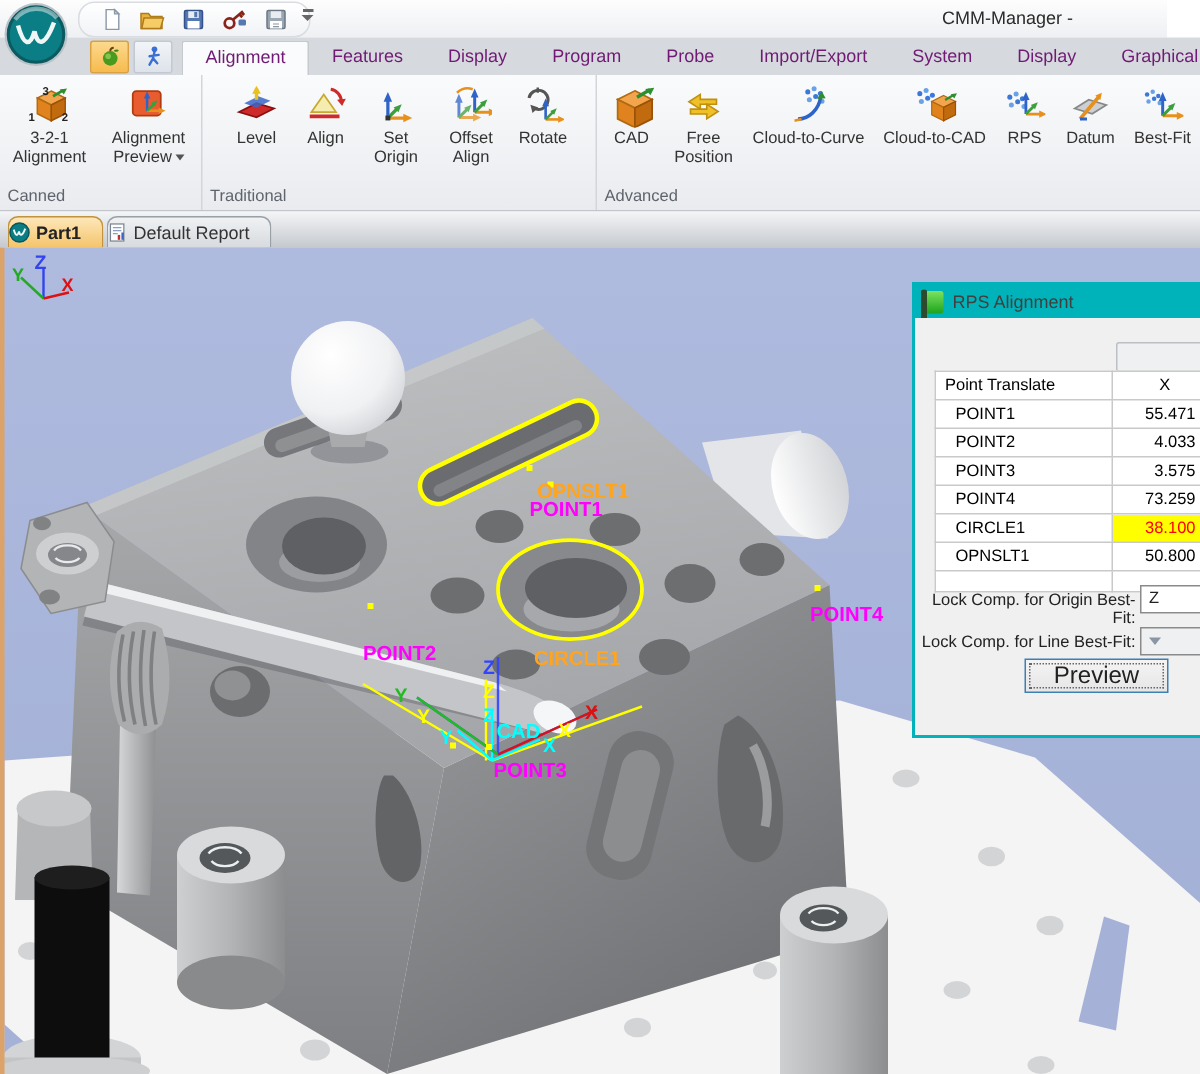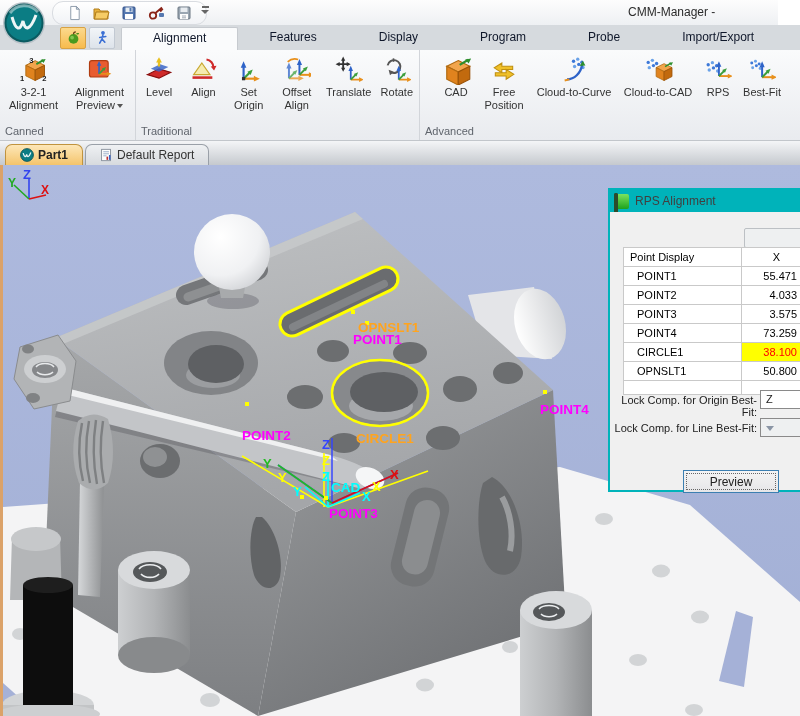--- a/index.html
+++ b/index.html
@@ -18,39 +18,39 @@
   .qat-caret b{display:block;width:0;height:0;margin:0 auto;
     border-left:4px solid transparent;border-right:4px solid transparent;border-top:4px solid #666}
   #window-title{position:absolute;left:628px;top:5px;font-size:12px;color:#2b2b2b}
   
   #tabrow{position:absolute;left:0;top:25px;width:800px;height:25px;background:#d6dade;
     display:flex;align-items:stretch;overflow:hidden}
   .appbtns{margin-left:58px;display:flex;align-items:center;gap:3px;padding:2px 6px 2px 2px}
   .appbtn{width:24px;height:20px;display:flex;align-items:center;justify-content:center;border-radius:2px;border:1px solid transparent}
   .appbtn.hl{background:linear-gradient(#fcd98d,#f7bb4e);border-color:#d8a244}
   .appbtn.fl{background:linear-gradient(#f2f5f8,#dde3ea);border-color:#c2c9d2}
-  .rtab{padding:5px 31px 4px;font-size:12px;color:#0f172a;white-space:nowrap}
+  .rtab{padding:5px 15px 4px;font-size:12px;color:#701a75;white-space:nowrap}
   .rtab.active{background:#fafbfc;border:1px solid #c6cacf;border-bottom:none;border-radius:2px 2px 0 0;margin-top:2px;padding-top:3px}
   
   #ribbon{position:absolute;left:0;top:50px;width:800px;height:90px;
     background:linear-gradient(#fafbfc,#e9ebef);border-bottom:1px solid #c2c6cb;
     display:flex;overflow:hidden}
   .rgroup{display:flex;flex-direction:column;border-right:1px solid #d2d5da;padding:1px 1px 0}
   .rbtns{display:flex;flex:1;align-items:flex-start;justify-content:center}
   .rbtn{display:flex;flex-direction:column;align-items:center;padding:3px 1px 0;border-radius:2px}
   .rbtn .ic{height:32px;display:flex;align-items:center;justify-content:center}
   .rbtn .lb{font-size:11px;color:#333;text-align:center;line-height:13px;white-space:pre-line}
   .caret-dn{display:inline-block;width:0;height:0;border-left:3px solid transparent;
     border-right:3px solid transparent;border-top:4px solid #555;margin-left:2px;vertical-align:middle}
   .glabel{font-size:11px;color:#5f646c;padding:2px 4px 3px;white-space:nowrap}
   
   #doctabs{position:absolute;left:0;top:141px;width:800px;height:24px;
     background:linear-gradient(#f4f5f7,#c5c9ce);display:flex;align-items:flex-end;padding-left:5px;box-sizing:border-box}
   .dtab{display:flex;align-items:center;gap:4px;height:21px;box-sizing:border-box;
-    padding:0 14px 0 14px;font-size:12px;color:#333;border:1px solid #9aa0a8;border-bottom:none;
+    padding:0 14px 0 0;font-size:12px;color:#333;border:1px solid #9aa0a8;border-bottom:none;
     border-radius:7px 7px 0 0;background:linear-gradient(#eff1f3,#d7dade);margin-right:2px}
   .dtab.active{background:linear-gradient(#fde7b8,#f4c46c);font-weight:bold;border-color:#c0933e;color:#222}
   
   #viewport{position:absolute;left:0;top:165px;width:800px;height:551px;background:#a8b5da}
   #scene{position:absolute;left:0;top:0}
   
   #rps-dialog{position:absolute;left:608px;top:188px;width:200px;height:304px;z-index:40;
     border:2px solid #00b3ba;background:#f0f0f0;box-sizing:border-box}
   #rps-title{height:22px;background:#00b3ba;display:flex;align-items:center;padding-left:4px}
   #rps-title .txt{margin-left:6px;font-size:12px;color:#404040}
@@ -68,22 +68,22 @@
   .ftab td.fname{padding-left:13px}
   .ftab td.fx{text-align:right;padding-right:8px}
   .ftab td.hl{background:#ffff00;color:#ff0000}
   .ftab tr.emptyrow td{height:13px}
   .locklbl{position:absolute;left:0;width:147px;text-align:right;font-size:11px;color:#222}
   .combo{position:absolute;left:150px;width:52px;height:19px;border:1px solid #8a8a8a;
     background:#fff;font-size:11px;box-sizing:border-box;padding:2px 0 0 5px;color:#222}
   .combo.gray{background:#eef0f1}
   .combo .dcar{display:inline-block;width:0;height:0;border-left:4px solid transparent;
     border-right:4px solid transparent;border-top:5px solid #8a95a5;margin-top:3px}
-  #preview-btn{position:absolute;left:73px;top:258px;width:96px;height:23px;
-    background:linear-gradient(#f4f4f4,#e6e6e8);border:1px solid #3c7fb1;font-size:12px;
+  #preview-btn{position:absolute;left:73px;top:227px;width:96px;height:23px;
+    background:linear-gradient(#f4f4f4,#e6e6e8);border:1px solid #3c7fb1;font-size:16px;
     color:#222;outline:1px dotted #666;outline-offset:-4px;font-family:"Liberation Sans",sans-serif}
 </style>
 </head>
 <body>
 
 <svg width="0" height="0" style="position:absolute">
   <defs>
     <g id="ic-ax">
       <path d="M6 19 V8" stroke="#2e63c8" stroke-width="2" fill="none"></path>
       <polygon points="6,3 3.4,9 8.6,9" fill="#2e63c8"></polygon>
@@ -254,35 +254,20 @@
                 <use href="#ic-ax"></use>
               </g>
               <g transform="translate(9,0) scale(.85)">
                 <use href="#ic-ax"></use>
               </g>
               <path d="M4 5 a9 9 0 0 1 9 -2" stroke="#e8901c" stroke-width="1.4" fill="none"></path>
             </svg>
           </span>
         <span class="lb">Offset Align</span>
       </div>
-      <div class="rbtn" style="width:54px">
-        <span class="ic">
-            <svg width="28" height="28" viewBox="0 0 24 24">
-              <path d="M7 2.5 V12 M2.5 7 H12" stroke="#333" stroke-width="1.6"></path>
-              <polygon points="7,0.5 5.2,4 8.8,4" fill="#333"></polygon>
-              <polygon points="0.5,7 4,5.2 4,8.8" fill="#333"></polygon>
-              <polygon points="13.5,7 10,5.2 10,8.8" fill="#333"></polygon>
-              <polygon points="7,13.5 5.2,10 8.8,10" fill="#333"></polygon>
-              <g transform="translate(9,6) scale(.75)">
-                <use href="#ic-ax"></use>
-              </g>
-            </svg>
-          </span>
-        <span class="lb">Translate</span>
-      </div>
       <div class="rbtn" style="width:42px">
         <span class="ic">
             <svg width="28" height="28" viewBox="0 0 24 24">
               <path d="M4 8 a5.5 5.5 0 1 1 3 6" stroke="#555" stroke-width="1.7" fill="none"></path>
               <polygon points="6,16.5 4.8,11.8 9.4,13.4" fill="#555"></polygon>
               <path d="M9 2 v3" stroke="#555" stroke-width="1.4"></path>
               <g transform="translate(9,6) scale(.75)">
                 <use href="#ic-ax"></use>
               </g>
             </svg>
@@ -345,20 +330,31 @@
             <svg width="28" height="28" viewBox="0 0 24 24">
               <g transform="translate(0,3) scale(.9)">
                 <use href="#ic-dots"></use>
               </g>
               <g transform="translate(8,2) scale(.8)">
                 <use href="#ic-ax"></use>
               </g>
             </svg>
           </span>
         <span class="lb">RPS</span>
+      </div>
+      <div class="rbtn" style="width:46px">
+        <span class="ic">
+            <svg width="28" height="28" viewBox="0 0 24 24">
+              <polygon points="3,14 11,9 21,12 13,17" fill="#cdd0d3" stroke="#888"></polygon>
+              <path d="M6 20 L17 7" stroke="#e8901c" stroke-width="2"></path>
+              <polygon points="18.5,5 14.8,6.5 17.6,9.3" fill="#e8901c"></polygon>
+              <path d="M6 20 l4 0" stroke="#2e63c8" stroke-width="1.6"></path>
+            </svg>
+          </span>
+        <span class="lb">Datum</span>
       </div>
       <div class="rbtn" style="width:46px">
         <span class="ic">
             <svg width="28" height="28" viewBox="0 0 24 24">
               <g transform="translate(0,2) scale(.8)">
                 <use href="#ic-dots"></use>
               </g>
               <g transform="translate(7,2) scale(.85)">
                 <use href="#ic-ax"></use>
               </g>
@@ -616,21 +612,21 @@
   </div>
   <div id="rps-body">
     <div class="grpbox"></div>
     <table class="ftab">
       <colgroup>
           <col style="width:118px">
           <col style="width:64px">
         </colgroup>
       <tbody>
           <tr>
-        <th>Point Display</th>
+        <th>Point Translate</th>
         <th class="xcol">X</th>
       </tr>
       <tr>
         <td class="fname">POINT1</td>
         <td class="fx">55.471</td>
       </tr>
       <tr>
         <td class="fname">POINT2</td>
         <td class="fx">4.033</td>
       </tr>

